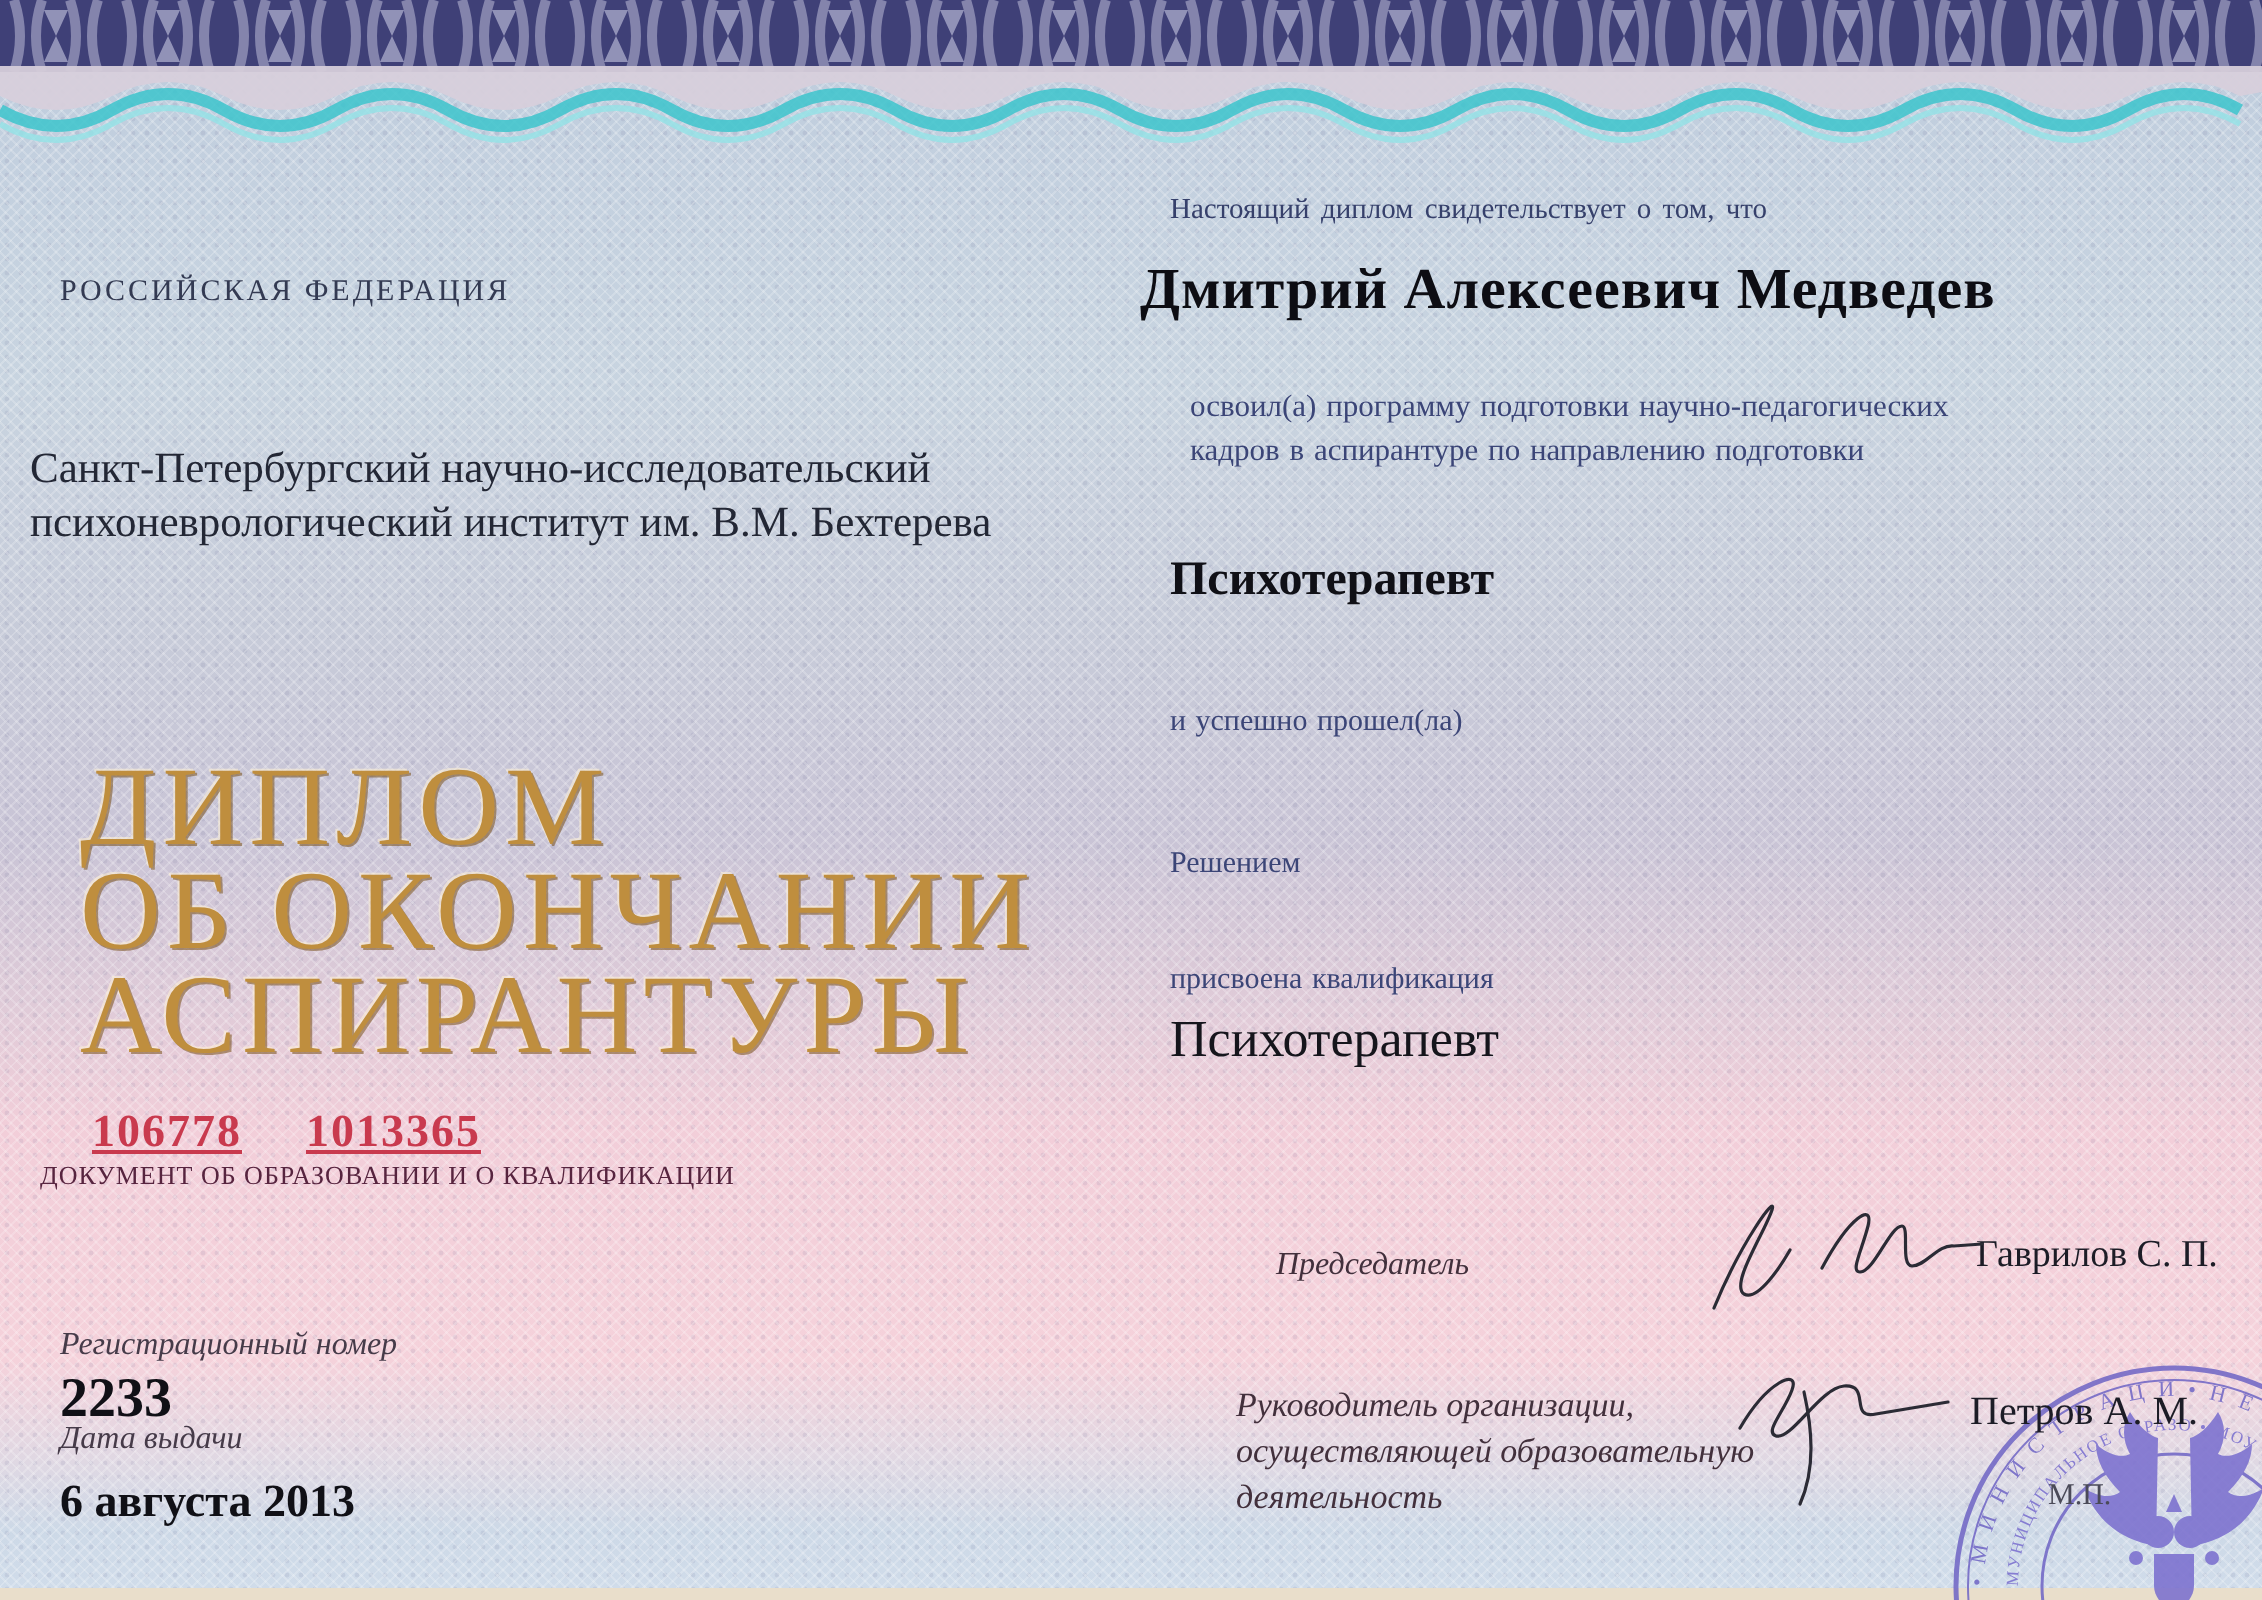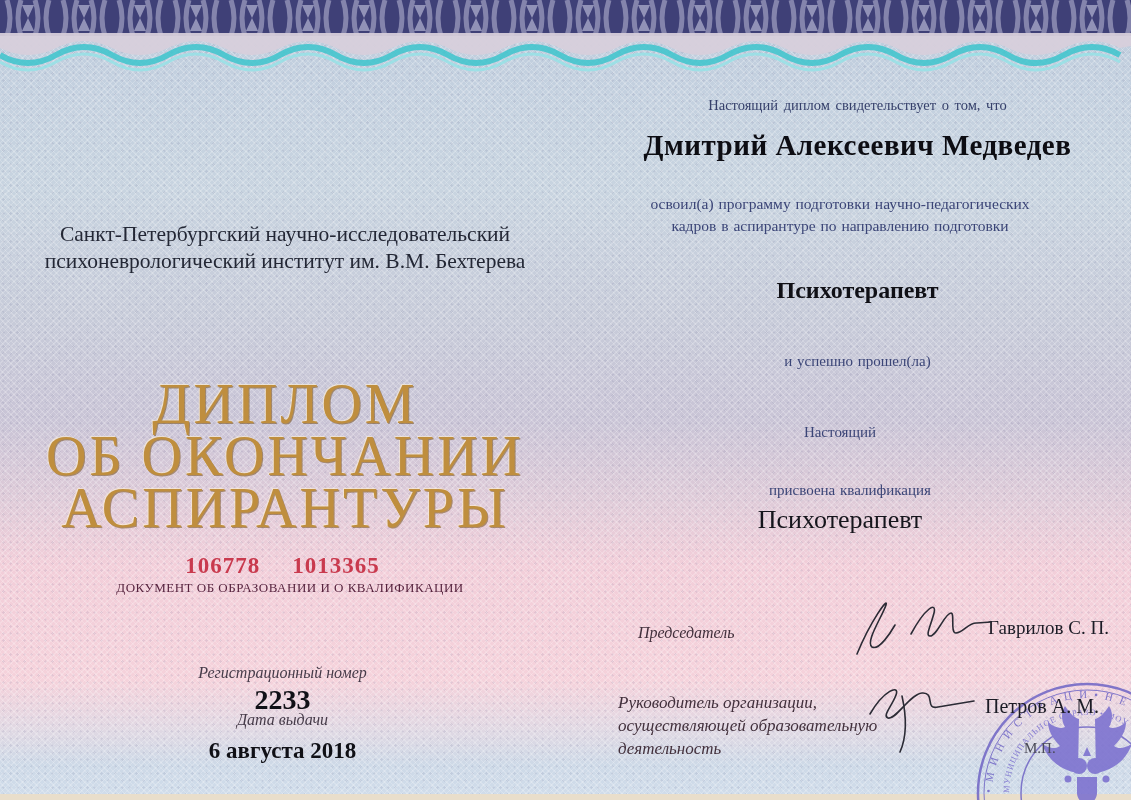--- a/index.html
+++ b/index.html
@@ -15,37 +15,37 @@
     position:absolute; inset:0; z-index:1; pointer-events:none;
     background-image:
       repeating-linear-gradient(45deg, rgba(255,255,255,.20) 0 1px, rgba(255,255,255,0) 1px 4px),
       repeating-linear-gradient(-45deg, rgba(255,255,255,.20) 0 1px, rgba(255,255,255,0) 1px 4px),
       radial-gradient(rgba(110,110,150,.13) 1px, rgba(0,0,0,0) 1.4px);
     background-size:auto,auto,7px 7px;
   }
   .top-border{position:absolute;left:0;top:0;z-index:2;}
   .bottom-strip{position:absolute;left:0;bottom:0;width:1131px;height:6px;background:#e9decb;z-index:2;}
   .abs{position:absolute;z-index:3;}
-  .ctr{text-align:center;}
+  .ctr{}
   
   .country{left:30px;top:138px;width:505px;font-size:15px;letter-spacing:1.5px;color:#333a52;}
   .institution{left:15px;top:221px;width:540px;font-size:21.5px;line-height:27px;color:#232735;}
   .dip-title{left:40px;top:378px;width:490px;font-size:56px;line-height:52px;letter-spacing:3px;
     color:#bf8e3e;text-shadow:1px 1px 0 rgba(118,78,24,.55), -1px -1px 0 rgba(255,242,214,.55);}
   .numbers{left:30px;top:553px;width:505px;font-size:23px;font-weight:bold;letter-spacing:1px;color:#c93a4e;}
-  .numbers span{margin:0 16px;}
+  .numbers span{margin:0 16px;text-decoration:underline;}
   .doc-caption{left:20px;top:580px;width:540px;font-size:13px;letter-spacing:.5px;color:#57243f;}
   .reg-label{left:30px;top:664px;width:505px;font-size:16px;font-style:italic;color:#463b49;}
   .reg-num{left:30px;top:684px;width:505px;font-size:28px;font-weight:bold;color:#101016;}
   .date-label{left:30px;top:711px;width:505px;font-size:16px;font-style:italic;color:#463b49;}
   .date-val{left:30px;top:738px;width:505px;font-size:23px;font-weight:bold;color:#101016;}
   
   .intro{left:585px;top:97px;width:545px;font-size:14.5px;word-spacing:2px;color:#36406b;}
   .holder{left:570px;top:129px;width:575px;font-size:29px;font-weight:bold;letter-spacing:.5px;color:#0d0d13;}
-  .program{left:580px;top:193px;width:520px;font-size:15.5px;line-height:22px;word-spacing:1px;color:#3b4577;}
+  .program{left:595px;top:193px;width:520px;font-size:15.5px;line-height:22px;word-spacing:1px;color:#3b4577;}
   .specialty{left:585px;top:277px;width:545px;font-size:24px;font-weight:bold;color:#101016;}
   .passed{left:585px;top:353px;width:545px;font-size:15px;word-spacing:1px;color:#3b4577;}
   .decision{left:585px;top:424px;width:510px;font-size:15px;color:#3b4577;}
   .qual-label{left:585px;top:482px;width:530px;font-size:15px;word-spacing:1px;color:#3b4577;}
   .qual-name{left:585px;top:505px;width:510px;font-size:26px;color:#15151c;}
   .chair-label{left:618px;top:624px;font-size:16px;font-style:italic;color:#42303c;margin-left:20px;}
   .chair-name{left:988px;top:617px;font-size:19px;color:#1c1c26;}
   .head-label{left:618px;top:691px;width:260px;font-size:17px;line-height:23px;font-style:italic;color:#42303c;}
   .head-name{left:985px;top:695px;font-size:20px;color:#1c1c26;z-index:5;}
   .seal-abbr{left:1024px;top:740px;font-size:15px;color:#4a4a58;z-index:5;}
@@ -68,53 +68,54 @@
     <rect x="0" y="0" width="1131" height="36" fill="url(#guill)"></rect>
     <rect x="0" y="33" width="1131" height="3" fill="rgba(30,30,62,0.35)"></rect>
     <path d="M0,48 q28,14 56,0 t56,0 t56,0 t56,0 t56,0 t56,0 t56,0 t56,0 t56,0 t56,0 t56,0 t56,0 t56,0 t56,0 t56,0 t56,0 t56,0 t56,0 t56,0 t56,0 L1131,46 L1131,33 L0,33 Z" fill="#d7cfdb" opacity="0.95"></path>
     <path d="M0,55 q28,16 56,0 t56,0 t56,0 t56,0 t56,0 t56,0 t56,0 t56,0 t56,0 t56,0 t56,0 t56,0 t56,0 t56,0 t56,0 t56,0 t56,0 t56,0 t56,0 t56,0" stroke="#3cc4cc" stroke-width="6" fill="none" opacity="0.85"></path>
     <path d="M0,62 q28,16 56,0 t56,0 t56,0 t56,0 t56,0 t56,0 t56,0 t56,0 t56,0 t56,0 t56,0 t56,0 t56,0 t56,0 t56,0 t56,0 t56,0 t56,0 t56,0 t56,0" stroke="rgba(146,226,230,0.8)" stroke-width="3" fill="none"></path>
   </svg>
 
   <div class="texture"></div>
   <div class="bottom-strip"></div>
 
+  <div class="abs ctr country">РОССИЙСКАЯ ФЕДЕРАЦИЯ</div>
 
   <div class="abs ctr institution">
     <div>Санкт-Петербургский научно-исследовательский</div>
     <div>психоневрологический институт им. В.М. Бехтерева</div>
   </div>
 
   <div class="abs ctr dip-title">
     <div>ДИПЛОМ</div>
     <div>ОБ ОКОНЧАНИИ</div>
     <div>АСПИРАНТУРЫ</div>
   </div>
 
   <div class="abs ctr numbers">
     <span>106778</span><span>1013365</span>
   </div>
 
   <div class="abs ctr doc-caption">ДОКУМЕНТ ОБ ОБРАЗОВАНИИ И О КВАЛИФИКАЦИИ</div>
   <div class="abs ctr reg-label">Регистрационный номер</div>
   <div class="abs ctr reg-num">2233</div>
   <div class="abs ctr date-label">Дата выдачи</div>
-  <div class="abs ctr date-val">6 августа 2018</div>
+  <div class="abs ctr date-val">6 августа 2013</div>
 
   <div class="abs ctr intro">Настоящий диплом свидетельствует о том, что</div>
   <div class="abs ctr holder">Дмитрий Алексеевич Медведев</div>
 
   <div class="abs ctr program">
     <div>освоил(а) программу подготовки научно-педагогических</div>
     <div>кадров в аспирантуре по направлению подготовки</div>
   </div>
 
   <div class="abs ctr specialty">Психотерапевт</div>
   <div class="abs ctr passed">и успешно прошел(ла)</div>
-  <div class="abs ctr decision">Настоящий</div>
+  <div class="abs ctr decision">Решением</div>
   <div class="abs ctr qual-label">присвоена квалификация</div>
   <div class="abs ctr qual-name">Психотерапевт</div>
 
   <div class="abs chair-label">Председатель</div>
   <svg class="abs sig" style="left:845px;top:592px;" width="150" height="70" viewBox="0 0 150 70">
     <g stroke="#2b2b35" stroke-width="1.6" fill="none" stroke-linecap="round">
       <path d="M12,62 C26,28 44,4 41,13 C37,25 20,50 27,55 C34,59 46,40 50,33"></path>
       <path d="M66,42 C80,16 92,9 89,21 C86,33 80,44 85,44 C92,44 100,21 106,21 C110,21 105,41 111,41 C118,41 124,30 132,31 L146,30"></path>
     </g>
   </svg>

